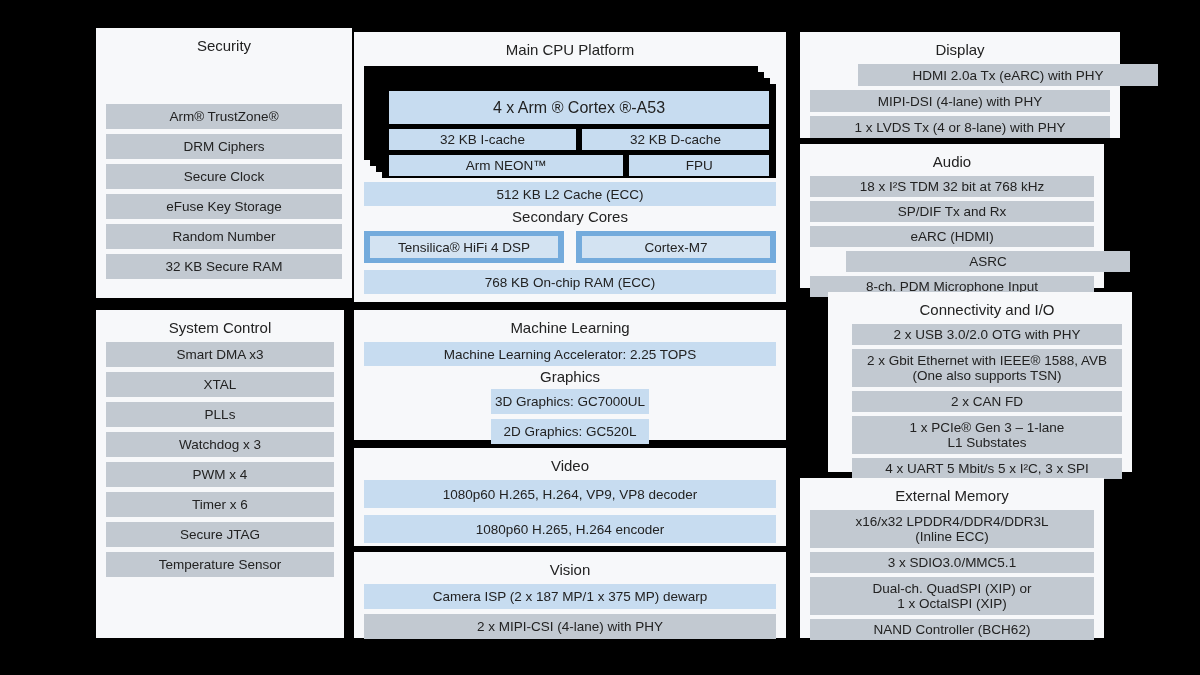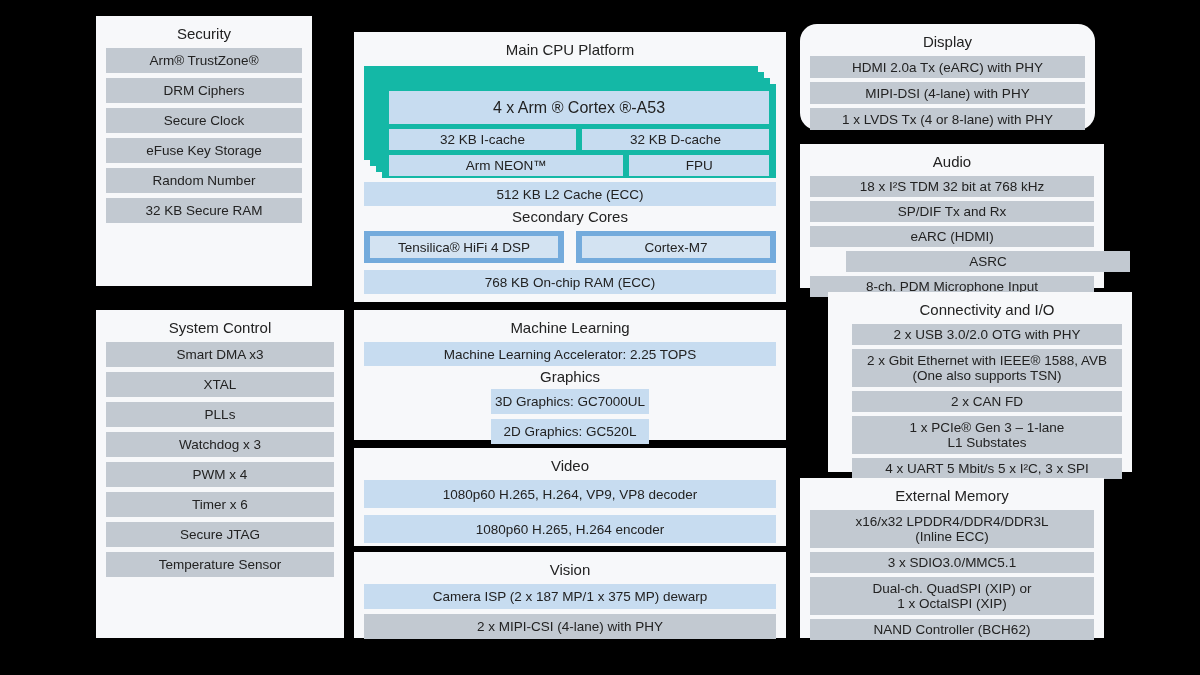--- a/index.html
+++ b/index.html
@@ -34,21 +34,21 @@
   .bar.blue{background:#c7dcf0;}
 
   
   .stack{display:flex;flex-direction:column;gap:5px;}
   .stack .bar{min-height:25px;}
   .stack.tight{gap:4px;}
 
   
   .cpu-stack{position:relative;height:142px;margin:2px 0 4px 0;}
   .layer{
-    position:absolute;background:#14b8a6;box-sizing:border-box;
+    position:absolute;background:#000000;box-sizing:border-box;
   }
   .layer.l1{left:0;top:0;right:18px;bottom:18px;}
   .layer.l2{left:6px;top:6px;right:12px;bottom:12px;}
   .layer.l3{left:12px;top:12px;right:6px;bottom:6px;}
   .layer.l4{
     left:18px;top:18px;right:0;bottom:0;
     padding:7px;display:flex;flex-direction:column;gap:5px;
   }
   .layer.l4 .bar{background:#c7dcf0;}
   .row2{display:flex;gap:6px;}
@@ -66,21 +66,21 @@
   .stack.video{gap:7px;}
 
   
   .bar.two{min-height:38px;}
 </style>
 </head>
 <body>
 
 <div class="canvas">
 
-  <div class="panel" style="left:96px;top:16px;width:216px;height:270px;">
+  <div class="panel" style="left:96px;top:28px;width:256px;height:270px;gap:44px;">
     <div class="panel-title">Security</div>
     <div class="stack">
       <div class="bar gray">Arm® TrustZone®</div>
       <div class="bar gray">DRM Ciphers</div>
       <div class="bar gray">Secure Clock</div>
       <div class="bar gray">eFuse Key Storage</div>
       <div class="bar gray">Random Number</div>
       <div class="bar gray">32 KB Secure RAM</div>
     </div>
   </div>
@@ -151,24 +151,24 @@
   </div>
 
   <div class="panel" style="left:354px;top:552px;width:432px;height:86px;">
     <div class="panel-title">Vision</div>
     <div class="stack">
       <div class="bar blue">Camera ISP (2 x 187 MP/1 x 375 MP) dewarp</div>
       <div class="bar gray">2 x MIPI-CSI (4-lane) with PHY</div>
     </div>
   </div>
 
-  <div class="panel" style="left:800px;top:24px;width:295px;height:106px;border-radius:17px;">
+  <div class="panel" style="left:800px;top:32px;width:320px;height:106px;">
     <div class="panel-title">Display</div>
     <div class="stack tight">
-      <div class="bar gray" style="min-height:22px;">HDMI 2.0a Tx (eARC) with PHY</div>
+      <div class="bar gray" style="min-height:22px;margin-left:48px;">HDMI 2.0a Tx (eARC) with PHY</div>
       <div class="bar gray" style="min-height:22px;">MIPI-DSI (4-lane) with PHY</div>
       <div class="bar gray" style="min-height:22px;">1 x LVDS Tx (4 or 8-lane) with PHY</div>
     </div>
   </div>
 
   <div class="panel" style="left:800px;top:144px;width:304px;height:144px;">
     <div class="panel-title">Audio</div>
     <div class="stack tight">
       <div class="bar gray" style="min-height:21px;">18 x I²S TDM 32 bit at 768 kHz</div>
       <div class="bar gray" style="min-height:21px;">SP/DIF Tx and Rx</div>

